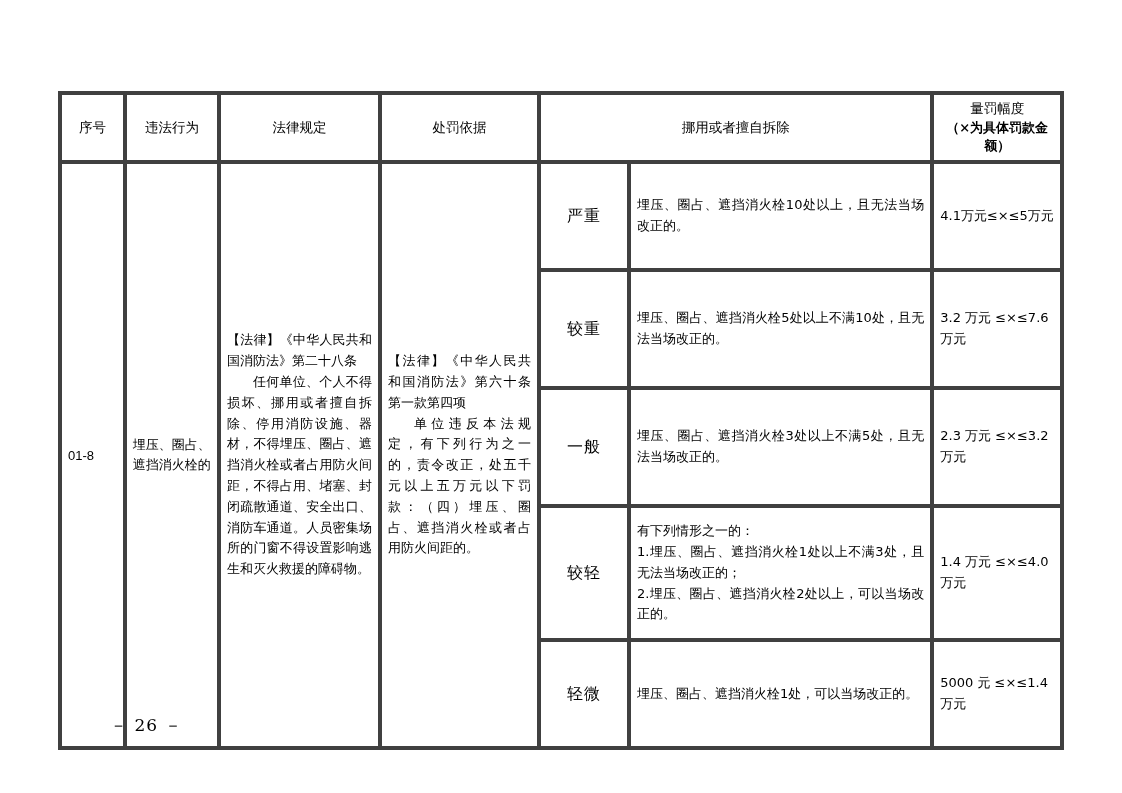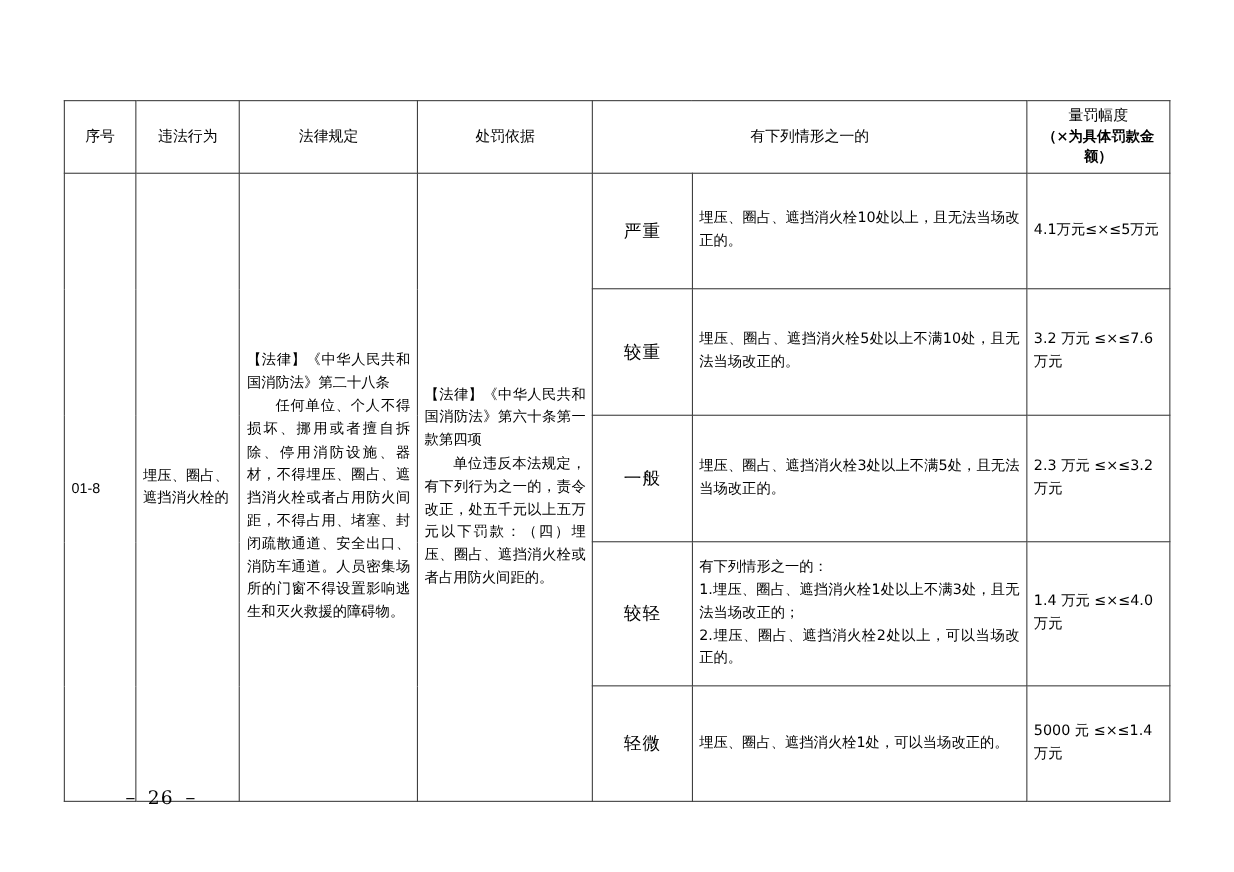--- a/index.html
+++ b/index.html
@@ -23,21 +23,21 @@
   }
   table.law-table {
     position: absolute;
     left: 58px;
     top: 91px;
     width: 1006px;
     border-collapse: collapse;
     table-layout: fixed;
   }
   table.law-table td, table.law-table th {
-    border: 1px solid #404040;
+    border: 4px solid #404040;
     vertical-align: middle;
     padding: 4px 6px;
     font-weight: normal;
   }
   .hdr {
     text-align: center;
     font-size: 13.5px;
     font-family: "DejaVu Serif", serif;
     font-weight: bold;
     line-height: 1.45;
@@ -131,21 +131,21 @@
       <col style="width:86px">
       <col style="width:290px">
       <col style="width:124px">
     </colgroup>
     <thead>
       <tr>
         <th class="hdr">序号</th>
         <th class="hdr">违法行为</th>
         <th class="hdr">法律规定</th>
         <th class="hdr">处罚依据</th>
-        <th class="hdr" colspan="2">有下列情形之一的</th>
+        <th class="hdr" colspan="2">挪用或者擅自拆除</th>
         <th class="hdr">
           <span class="hdr-line2">量罚幅度</span>
           <span class="hdr-line2 hdr-sub">（×为具体罚款金额）</span>
         </th>
       </tr>
     </thead>
     <tbody>
       <tr>
         <td class="c-seq" rowspan="5">01-8</td>
         <td class="c-act" rowspan="5">埋压、圈占、遮挡消火栓的</td>

